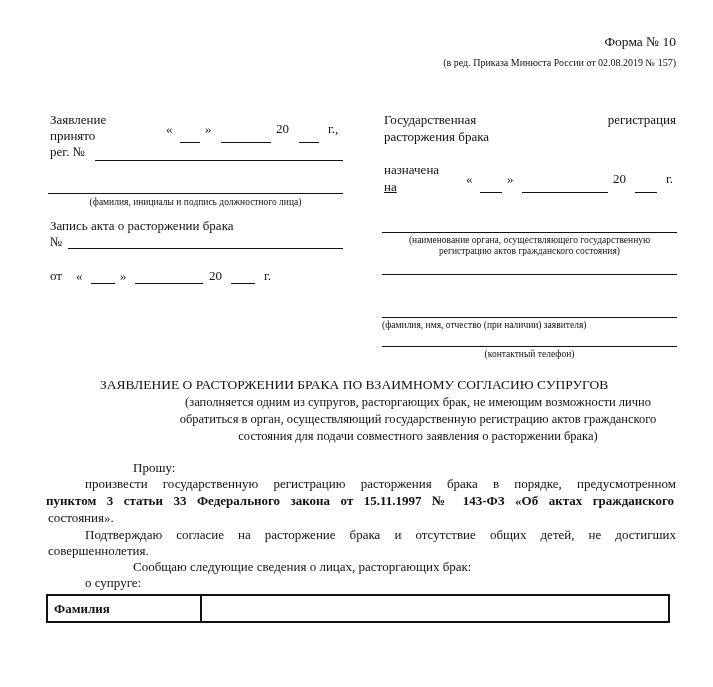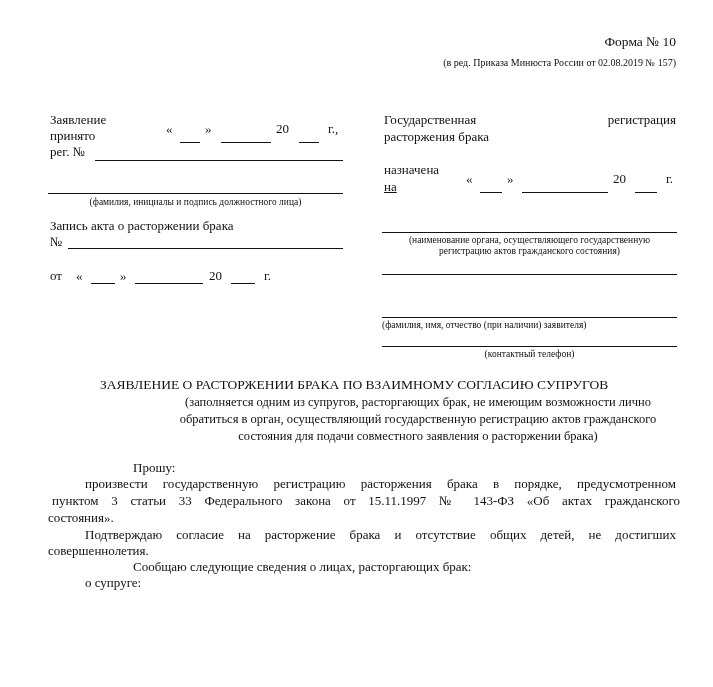--- a/index.html
+++ b/index.html
@@ -87,26 +87,30 @@
 <div>
   <div class="abs b" style="left:52px; top:377px; font-size:13.5px; line-height:15px;">ЗАЯВЛЕНИЕ О РАСТОРЖЕНИИ БРАКА ПО ВЗАИМНОМУ СОГЛАСИЮ СУПРУГОВ</div>
   <div class="abs b center" style="left:40px; width:660px; top:395px; font-size:12.5px; line-height:14px;">(заполняется одним из супругов, расторгающих брак, не имеющим возможности лично</div>
   <div class="abs b center" style="left:40px; width:660px; top:412px; font-size:12.5px; line-height:14px;">обратиться в орган, осуществляющий государственную регистрацию актов гражданского</div>
   <div class="abs b center" style="left:40px; width:660px; top:429px; font-size:12.5px; line-height:14px;">состояния для подачи совместного заявления о расторжении брака)</div>
 </div>
 
 <div>
   <div class="abs b t13" style="left:85px; top:460px;">Прошу:</div>
   <div class="abs t13 justify" style="left:85px; width:591px; top:476px;">произвести государственную регистрацию расторжения брака в порядке, предусмотренном</div>
-  <div class="abs t13 justify" style="left:52px; width:628px; top:493px;">пунктом 3 статьи 33 Федерального закона от 15.11.1997 № 143-ФЗ «Об актах гражданского</div>
+  <div class="abs t13 justify" style="left:46px; width:628px; top:493px;font-weight:bold;">пунктом 3 статьи 33 Федерального закона от 15.11.1997 № 143-ФЗ «Об актах гражданского</div>
   <div class="abs t13" style="left:48px; top:510px;">состояния».</div>
 
   <div class="abs t13 justify" style="left:85px; width:591px; top:527px;">Подтверждаю согласие на расторжение брака и отсутствие общих детей, не достигших</div>
   <div class="abs t13" style="left:48px; top:543px;">совершеннолетия.</div>
 
   <div class="abs b t13" style="left:85px; top:559px;">Сообщаю следующие сведения о лицах, расторгающих брак:</div>
   <div class="abs t13" style="left:85px; top:575px;">о супруге:</div>
 </div>
 
 <table class="fio">
   <tbody>
+      <tr>
+    <td class="lbl">Фамилия</td>
+    <td></td>
+  </tr>
 </tbody>
   </table>
 
 </body></html>

